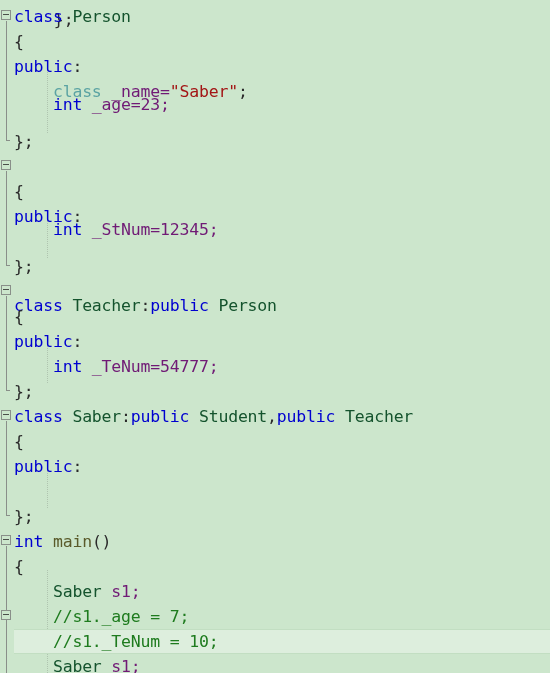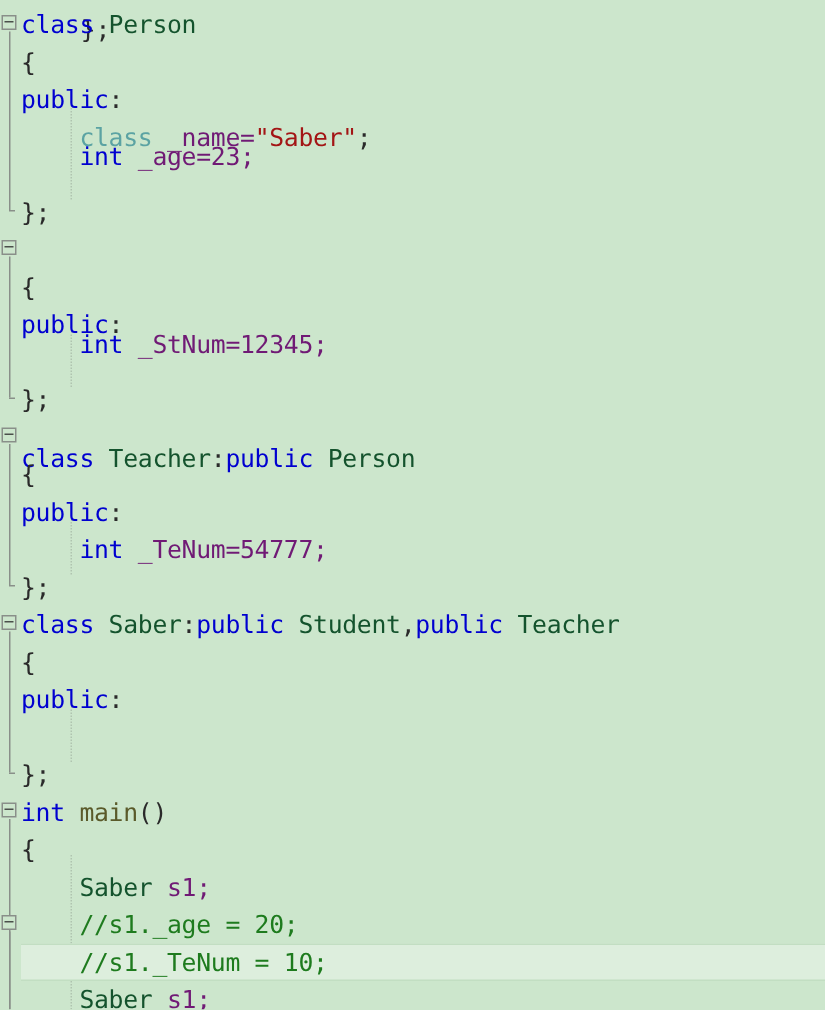--- a/index.html
+++ b/index.html
@@ -159,21 +159,21 @@
       <div class="line" style="top: 329px;"><span class="txt"><span class="kw">public</span><span class="pun">:</span></span></div>
       <div class="line" style="top: 354px;"><span class="txt"><span class="pln">    </span><span class="kw">int</span><span class="pln"> _TeNum=54777;</span></span></div>
       <div class="line" style="top: 379px;"><span class="txt"><span class="pun">};</span></span></div>
       <div class="line" style="top: 404px;"><span class="txt"><span class="kw">class</span><span class="pln"> </span><span class="type">Saber</span><span class="pun">:</span><span class="kw">public</span><span class="pln"> </span><span class="type">Student</span><span class="pun">,</span><span class="kw">public</span><span class="pln"> </span><span class="type">Teacher</span></span></div>
       <div class="line" style="top: 429px;"><span class="txt"><span class="pun">{</span></span></div>
       <div class="line" style="top: 454px;"><span class="txt"><span class="kw">public</span><span class="pun">:</span></span></div>
       <div class="line" style="top: 504px;"><span class="txt"><span class="pun">};</span></span></div>
       <div class="line" style="top: 529px;"><span class="txt"><span class="kw">int</span><span class="pln"> </span><span class="fn">main</span><span class="pun">()</span></span></div>
       <div class="line" style="top: 554px;"><span class="txt"><span class="pun">{</span></span></div>
       <div class="line" style="top: 579px;"><span class="txt"><span class="pln">    </span><span class="type">Saber</span><span class="pln"> s1;</span></span></div>
-      <div class="line" style="top: 604px;"><span class="txt"><span class="pln">    </span><span class="cmt">//s1._age = 20;</span></span></div>
+      <div class="line" style="top: 604px;"><span class="txt"><span class="pln">    </span><span class="cmt">//s1._age = 7;</span></span></div>
       <div class="line" style="top: 629px;"><span class="txt"><span class="pln">    </span><span class="cmt">//s1._TeNum = 10;</span></span></div>
       <div class="line" style="top: 654px;"><span class="txt"><span class="pln">    </span><span class="type">Saber</span><span class="pln"> s1;</span></span></div>
     </div>
 
   <div class="gutter" id="gutter">
       <div class="fold-line" style="top: 21px; height: 119px;"></div>
       <div class="fold-foot" style="top: 140px;"></div>
       <div class="fold-box" style="top: 10px;"></div>
       <div class="fold-line" style="top: 171px; height: 94px;"></div>
       <div class="fold-foot" style="top: 265px;"></div>

